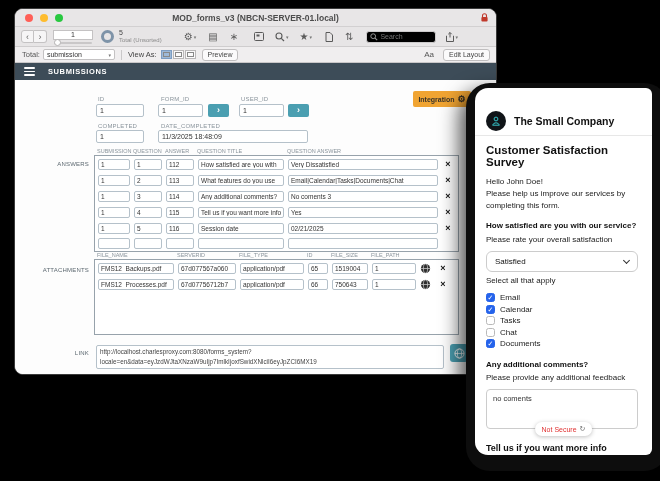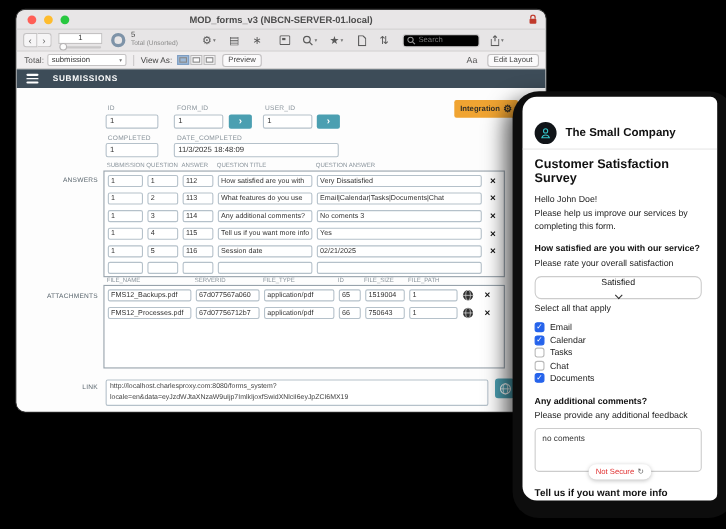--- a/index.html
+++ b/index.html
@@ -112,21 +112,21 @@
     align-items:center; border-bottom:1px solid #e7e7e7; }
   .logo { width:20px; height:20px; background:#101418; border-radius:50%; margin-left:11px;
     display:flex; align-items:center; justify-content:center; }
   .coname { font-size:10.5px; font-weight:bold; color:#111; margin-left:8px; }
   .pbody { position:absolute; left:11px; top:50px; width:155px; }
   .ptitle { font-size:11.5px; font-weight:bold; color:#111; margin-top:6px; }
   .ptext { font-size:8px; color:#222; line-height:1.5; }
   .pq { font-size:8px; font-weight:bold; color:#111; }
   .psel { width:152px; height:21px; border:1px solid #ccc; border-radius:6px;
     display:flex; align-items:center; justify-content:space-between; padding:0 8px;
-    font-size:8px; color:#111; background:#fff;flex-direction:column; }
+    font-size:8px; color:#111; background:#fff; }
   .chevdown { width:5px; height:5px; border-right:1.4px solid #333; border-bottom:1.4px solid #333;
     transform:rotate(45deg); margin-top:-3px; }
   .cbrow { display:flex; align-items:flex-start; gap:5px; height:11.5px; }
   .cb { width:9px; height:9px; border:1px solid #b9b9b9; border-radius:2.5px; background:#fff;
     display:flex; align-items:center; justify-content:center; flex:none; }
   .cb span { display:none; }
   .cb.checked { background:var(--checkbox-blue,#2563eb); border-color:var(--checkbox-blue,#2563eb); }
   .cb.checked span { display:block; color:#fff; font-size:7px; line-height:7px; }
   .cblabel { font-size:8px; color:#222; }
   .ptextarea { width:152px; height:40px; border:1px solid #ccc; border-radius:4px;

